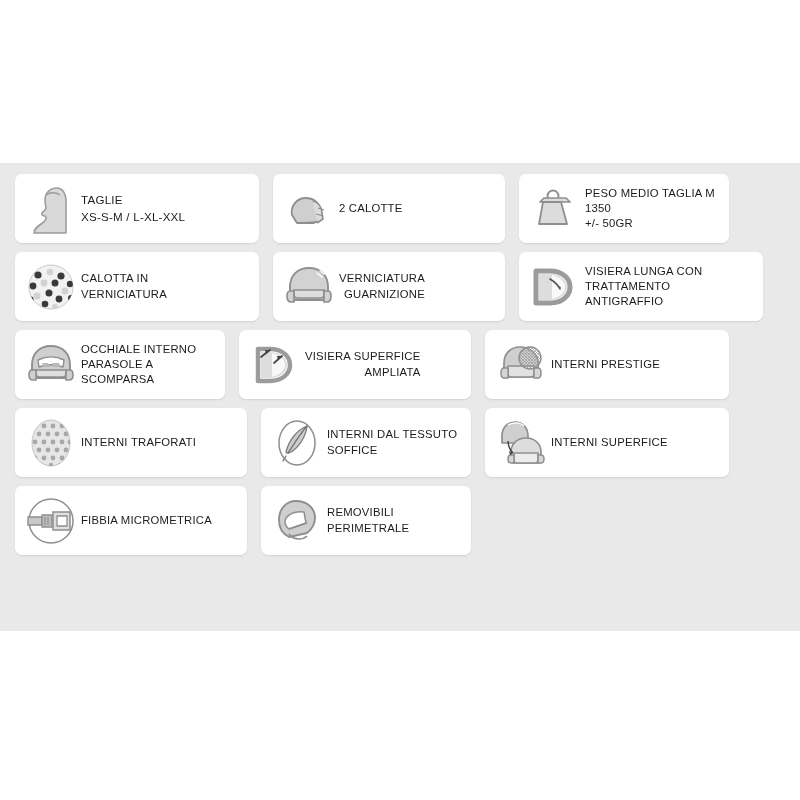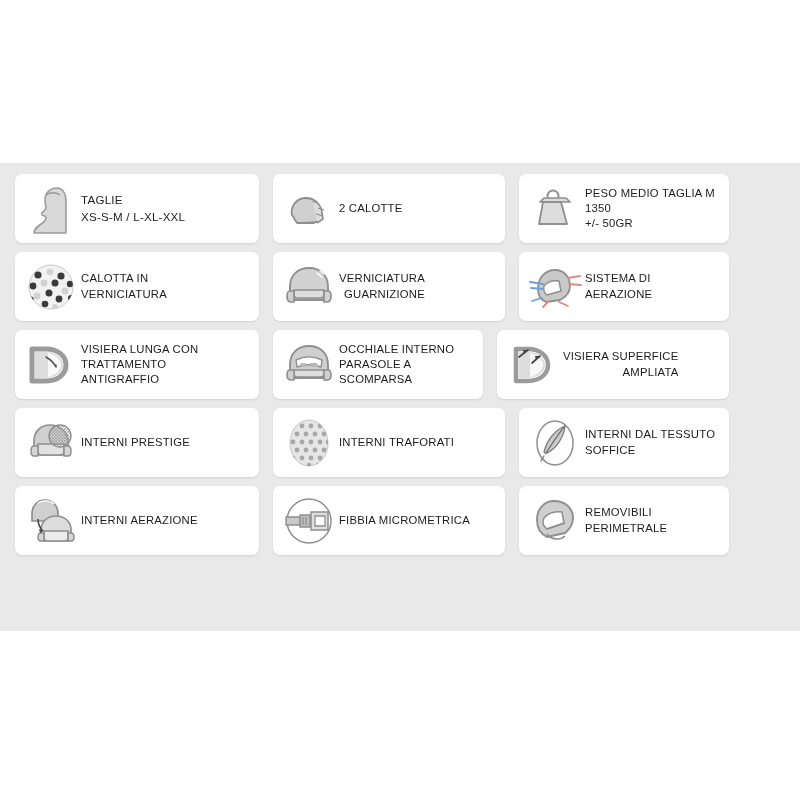--- a/index.html
+++ b/index.html
@@ -145,33 +145,20 @@
             <path d="M10 26h30v5c0 2-2 3-4 3H14c-2 0-4-1-4-3z" fill="#dedede" stroke="#8f8f8f" stroke-width="1.7"></path>
             <path d="M6 27c-2 0-3 2-3 5s1 6 4 6h3V27z" fill="#d2d2d2" stroke="#8f8f8f" stroke-width="1.7" stroke-linejoin="round"></path>
             <path d="M44 27c2 0 3 2 3 5s-1 6-4 6h-3V27z" fill="#d2d2d2" stroke="#8f8f8f" stroke-width="1.7" stroke-linejoin="round"></path>
             <path d="M33 9l5 4M36 7l4 3" stroke="#ffffff" stroke-width="1.5" stroke-linecap="round"></path>
           </svg>
         </span>
         <span class="card-label">VERNICIATURA
 GUARNIZIONE</span>
       </div>
 
-      <div class="card w3">
-        <span class="icon-wrap">
-          <svg width="54" height="46" viewBox="0 0 54 46">
-            <path d="M27 6C17 6 10 14 10 25c0 6 3 11 8 13l14-2c6-3 10-8 10-14C42 13 36 6 27 6z" fill="#c9c9c9" stroke="#8f8f8f" stroke-width="1.8" stroke-linejoin="round"></path>
-            <path d="M16 22c3-4 9-6 15-5l2 10-14 4c-3-2-4-6-3-9z" fill="#ffffff" stroke="#8f8f8f" stroke-width="1.5" stroke-linejoin="round"></path>
-            <path d="M2 18l13 2M3 24l12 1" stroke="#6f9fd8" stroke-width="1.8" stroke-linecap="round"></path>
-            <path d="M40 14l12-2M41 20l12 1" stroke="#e08a86" stroke-width="1.8" stroke-linecap="round"></path>
-            <path d="M20 38l-5 5M31 38l9 4" stroke="#e08a86" stroke-width="1.8" stroke-linecap="round"></path>
-            <path d="M14 34L4 37" stroke="#6f9fd8" stroke-width="1.8" stroke-linecap="round"></path>
-          </svg>
-        </span>
-        <span class="card-label">SISTEMA DI AERAZIONE</span>
-      </div>
 
       <div class="card w1">
         <span class="icon-wrap">
           <svg width="50" height="44" viewBox="0 0 50 44">
             <path d="M6 6h14c12 0 20 7 20 16s-8 16-20 16H6z" fill="none" stroke="#9b9b9b" stroke-width="5" stroke-linejoin="round"></path>
             <path d="M9 9h11c10 0 17 6 17 13s-7 13-17 13H9z" fill="#dddddd"></path>
             <path d="M22 10c8 2 13 7 13 12s-5 10-13 12z" fill="#ffffff" opacity="0.85"></path>
             <path d="M20 14c5 3 8 6 10 10" fill="none" stroke="#555" stroke-width="1.6" stroke-linecap="round"></path>
             <path d="M30 24l-2-3 3 1z" fill="#555"></path>
           </svg>
@@ -289,21 +276,21 @@
             <path d="M20 3C12 3 7 9 7 17v7h26v-7C33 9 28 3 20 3z" fill="#cfcfcf" stroke="#8f8f8f" stroke-width="1.7" stroke-linejoin="round"></path>
             <path d="M13 6c5-3 12-3 16 1" fill="none" stroke="#ffffff" stroke-width="1.4"></path>
             <path d="M31 19c-9 0-15 6-15 14v8c0 2 2 3 3 3h24c2 0 3-1 3-3v-8c0-8-6-14-15-14z" fill="#dddddd" stroke="#8f8f8f" stroke-width="1.7" stroke-linejoin="round"></path>
             <path d="M19 34h24v7c0 2-1 3-3 3H22c-2 0-3-1-3-3z" fill="#ececec" stroke="#8f8f8f" stroke-width="1.5"></path>
             <path d="M16 36c-2 0-3 2-3 4s1 4 3 4h3v-8z" fill="#d6d6d6" stroke="#8f8f8f" stroke-width="1.5" stroke-linejoin="round"></path>
             <path d="M46 36c2 0 3 2 3 4s-1 4-3 4h-3v-8z" fill="#d6d6d6" stroke="#8f8f8f" stroke-width="1.5" stroke-linejoin="round"></path>
             <path d="M13 22c0 5 2 9 5 12" fill="none" stroke="#444" stroke-width="1.5"></path>
             <path d="M18 34l-4-2 1 4z" fill="#444"></path>
           </svg>
         </span>
-        <span class="card-label">INTERNI AERAZIONE</span>
+        <span class="card-label">INTERNI SUPERFICE</span>
       </div>
 
       <div class="card w2">
         <span class="icon-wrap">
           <svg width="50" height="50" viewBox="0 0 50 50">
             <circle cx="25" cy="25" r="22" fill="none" stroke="#8f8f8f" stroke-width="1.5"></circle>
             <path d="M2 21h14v8H2z" fill="#c9c9c9" stroke="#8f8f8f" stroke-width="1.4"></path>
             <path d="M16 19h10v12H16z" fill="#bdbdbd" stroke="#8f8f8f" stroke-width="1.4"></path>
             <path d="M19 21v8M22 21v8" stroke="#8f8f8f" stroke-width="1.2"></path>
             <path d="M27 16h17v18H27z" fill="#dedede" stroke="#8f8f8f" stroke-width="1.5"></path>

